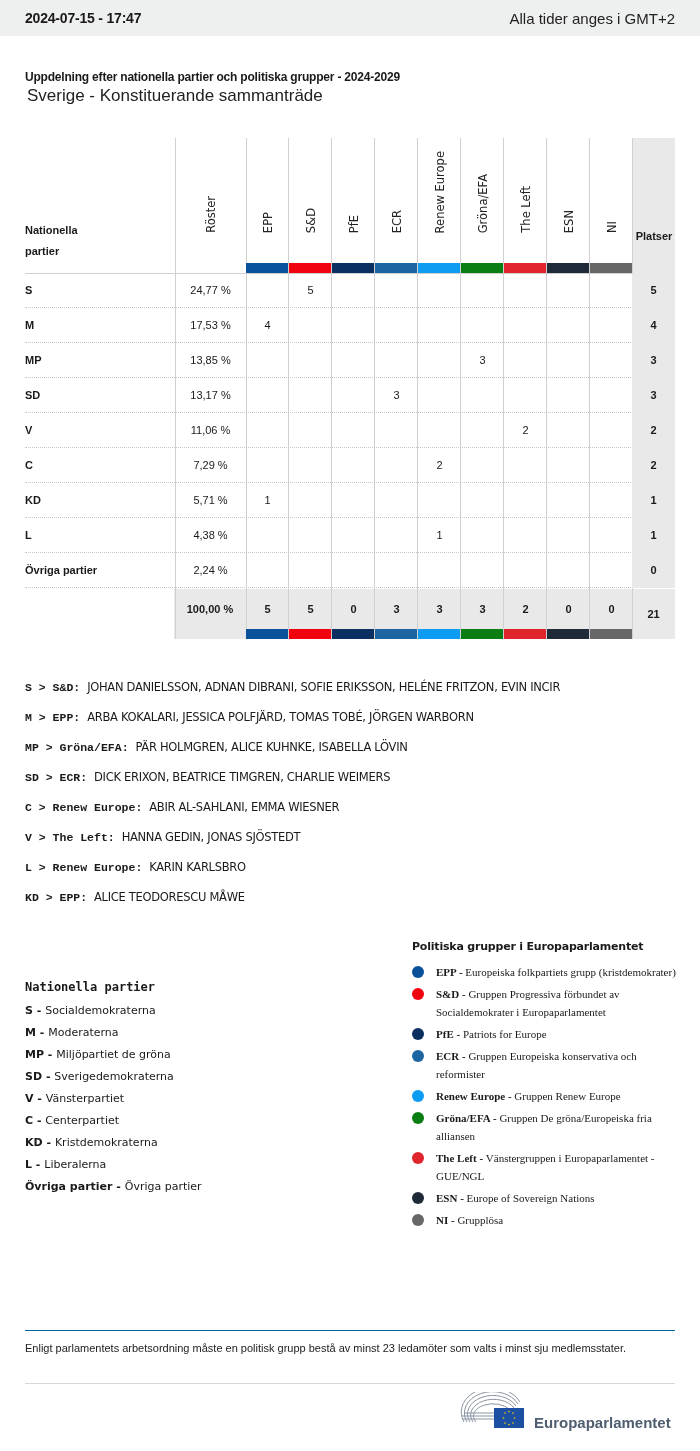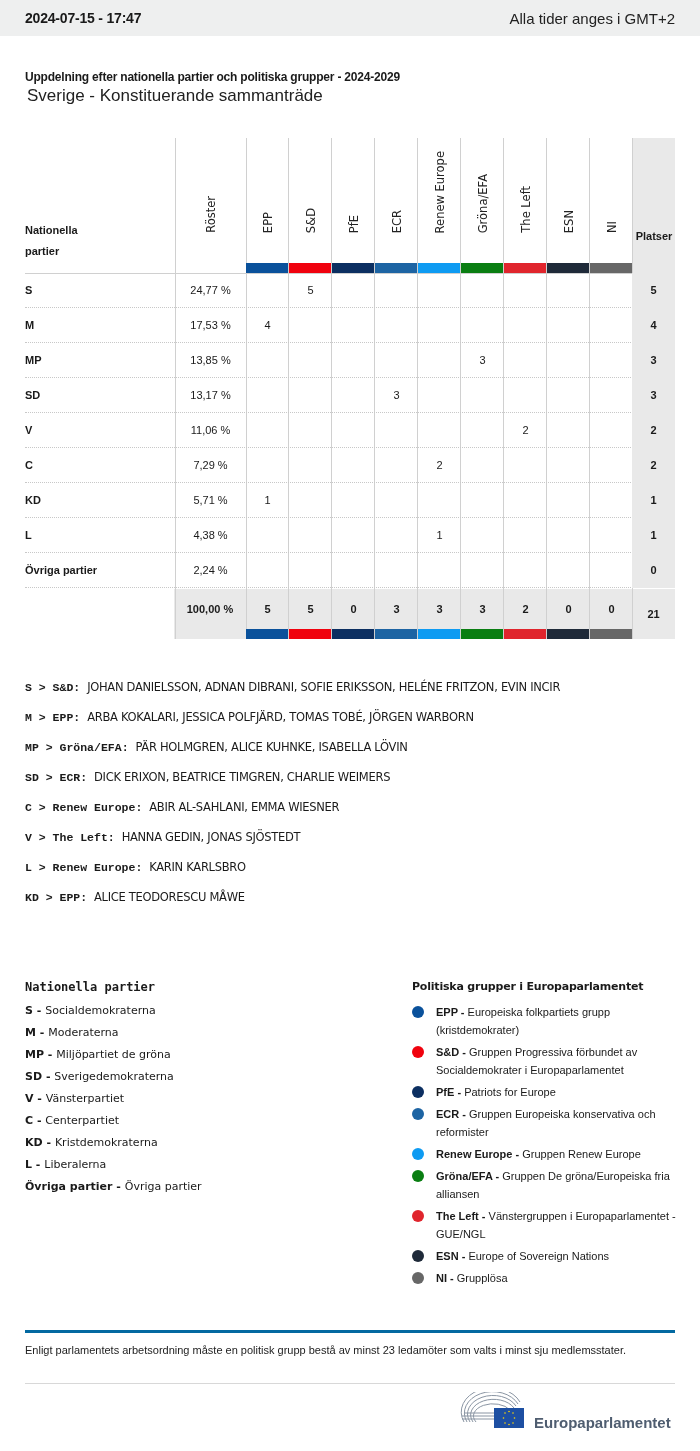--- a/index.html
+++ b/index.html
@@ -28,26 +28,26 @@
   .totalrow { position: absolute; left: 149px; top: 451px; width: 501px; height: 50px; background: #e9e9e9; }
   .totalrow .cell { position: absolute; top: 0; height: 40px; line-height: 40px; font-size: 11px; font-weight: bold; text-align: center; }
 
   .members { position: absolute; left: 25px; top: 678px; font-size: 11.5px; font-family: "DejaVu Sans", sans-serif; letter-spacing: -0.3px; }
   .members div { height: 30px; line-height: 18px; }
   .members b { font-family: Liberation Mono, monospace; font-weight: bold; letter-spacing: 0; }
 
   .legend-left { position: absolute; left: 25px; top: 980px; }
   .legend-left h3 { font-family: "DejaVu Sans Mono", monospace; font-size: 12px; font-weight: bold; margin-bottom: 6px; }
   .legend-left div { font-family: "DejaVu Sans", sans-serif; font-size: 11px; line-height: 22px; }
-  .legend-right { position: absolute; left: 412px; top: 980px; width: 270px; }
+  .legend-right { position: absolute; left: 412px; top: 940px; width: 270px; }
   .legend-right h3 { font-size: 11px; font-weight: bold; margin-bottom: 10px; font-family: "DejaVu Sans", sans-serif; letter-spacing: -0.2px; }
-  .lg-item { position: relative; padding-left: 24px; font-family: Liberation Sans, sans-serif; font-size: 11px; line-height: 18px; margin-bottom: 4px; }
+  .lg-item { position: relative; padding-left: 24px; font-family: Liberation Serif, serif; font-size: 11px; line-height: 18px; margin-bottom: 4px; }
   .lg-dot { position: absolute; left: 0; top: 3px; width: 12px; height: 12px; border-radius: 50%; }
 
-  .note { position: absolute; left: 25px; top: 1330px; width: 650px; border-top: 3px solid #0369a1; border-bottom: 1px solid #d8d8d8; padding: 8px 0 10px; font-size: 11px; line-height: 18px; color: #222; height: 54px; }
+  .note { position: absolute; left: 25px; top: 1330px; width: 650px; border-top: 1px solid #0369a1; border-bottom: 1px solid #d8d8d8; padding: 8px 0 10px; font-size: 11px; line-height: 18px; color: #222; height: 54px; }
   .source { position: absolute; left: 25px; top: 1416px; font-size: 13.5px; margin-top: 40px; }
   .source b { font-weight: bold; }
   .logo { position: absolute; left: 460px; top: 1392px; width: 220px; height: 40px; }
   .logo-text { position: absolute; left: 74px; top: 22px; font-size: 15px; font-weight: bold; color: #4f5d70; }
 </style>
 </head>
 <body>
 
 <div class="topbar">
   <span class="date">2024-07-15 - 17:47</span>

